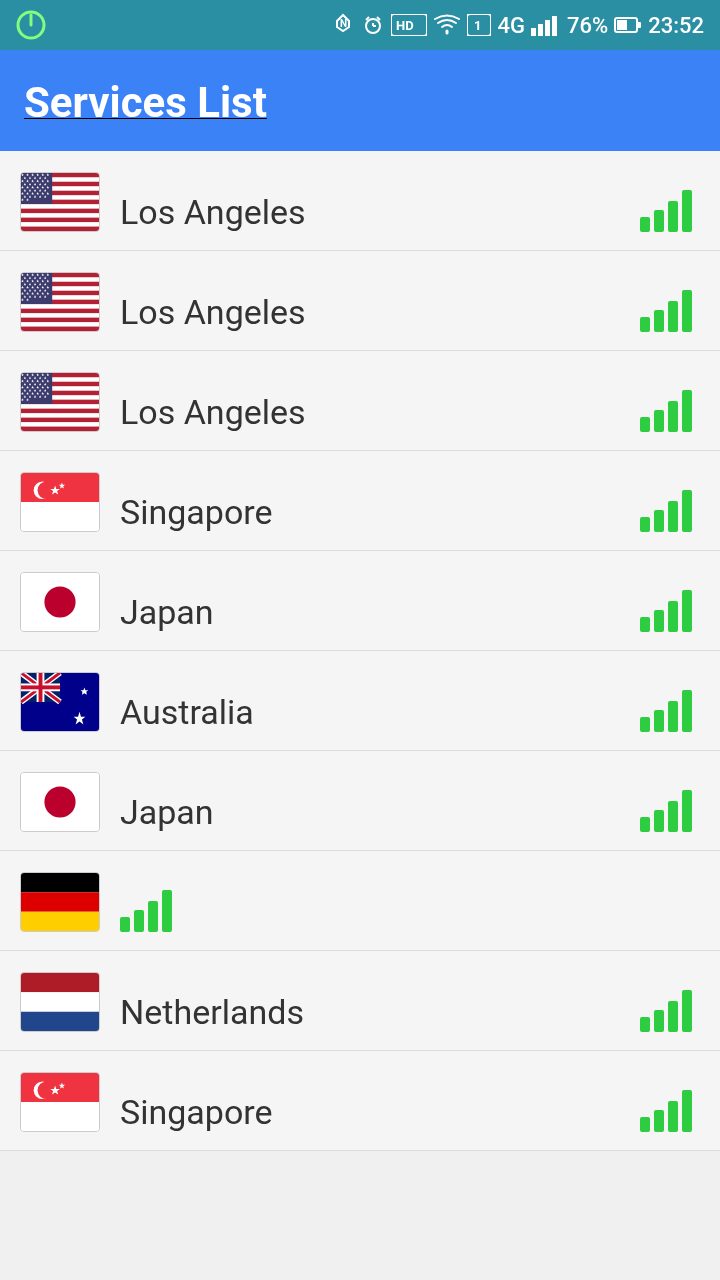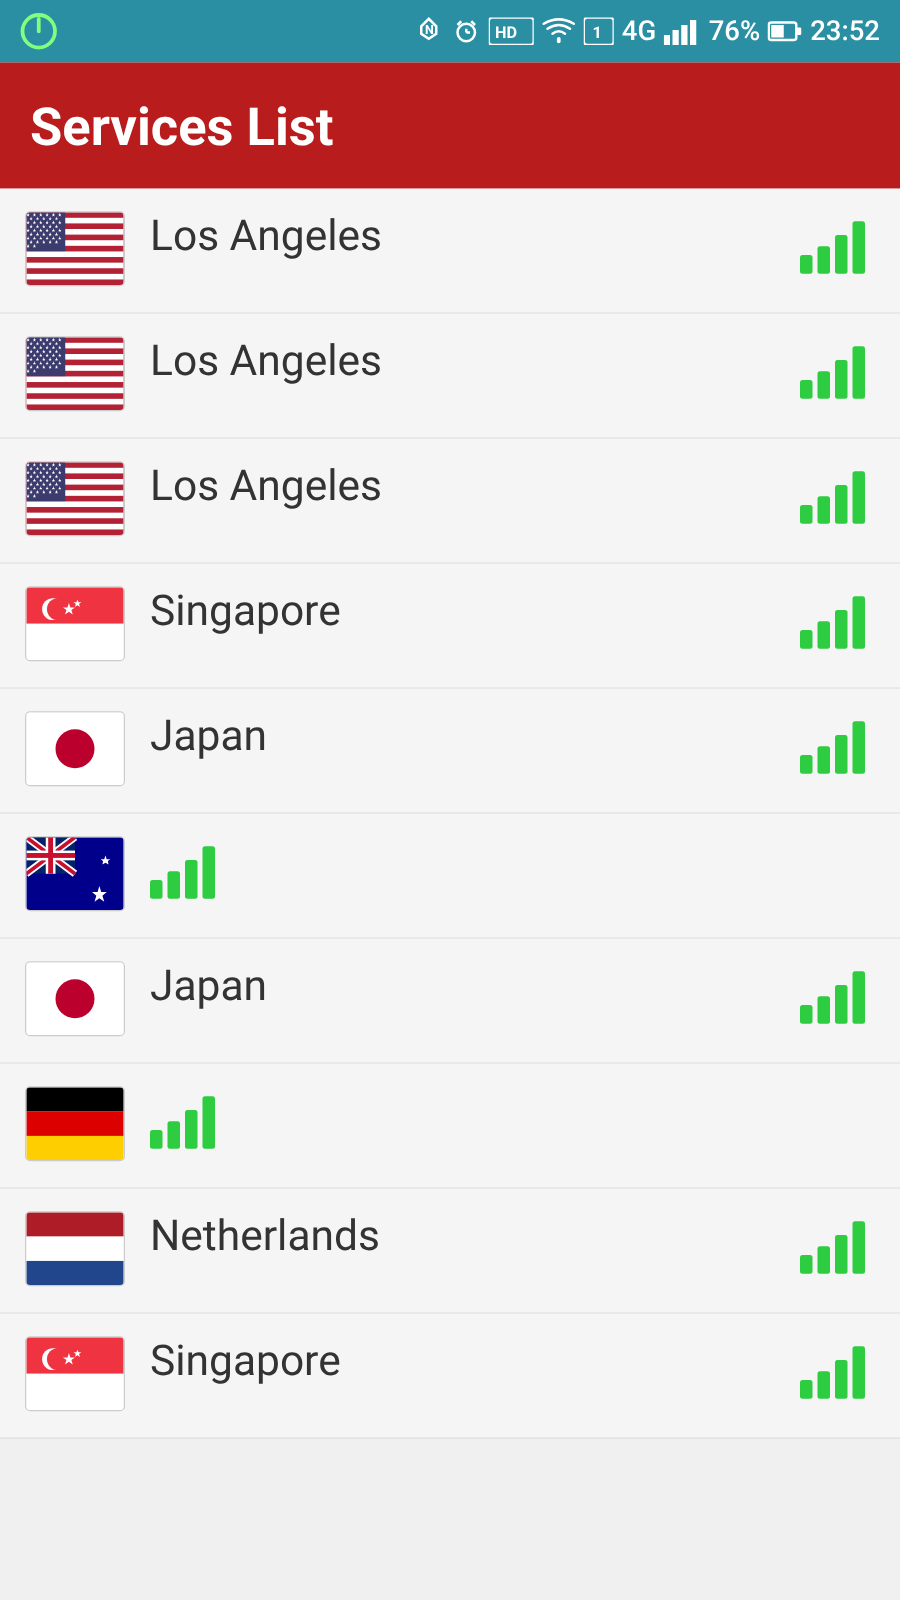--- a/index.html
+++ b/index.html
@@ -41,37 +41,38 @@
       font-weight: 500;
     }
     .power-icon {
       width: 30px;
       height: 30px;
     }
 
     
     .header {
       width: 100%;
-      background: #b91c1c;
+      background: #3b82f6;
       padding: 28px 24px 24px 24px;
+      text-decoration: underline;
     }
     .header-title {
       color: white;
       font-size: 42px;
       font-weight: bold;
     }
 
     
     .services-list {
       width: 100%;
       background: #f0f0f0;
     }
     .service-item {
       display: flex;
-      align-items: flex-start;
+      align-items: flex-end;
       background: #f5f5f5;
       padding: 18px 20px;
       border-bottom: 1px solid #ddd;
       cursor: pointer;
       min-height: 100px;
     }
     .flag-container {
       width: 80px;
       height: 60px;
       margin-right: 20px;
@@ -435,20 +436,21 @@
       <line x1="40" y1="0" x2="0" y2="30" stroke="#C8102E" stroke-width="3"></line>
       <rect x="16" y="0" width="8" height="30" fill="white"></rect>
       <rect x="0" y="11" width="40" height="8" fill="white"></rect>
       <rect x="18" y="0" width="4" height="30" fill="#C8102E"></rect>
       <rect x="0" y="13" width="40" height="4" fill="#C8102E"></rect>
 
       <polygon points="60,40 61.5,45 66,45 62.5,48 64,53 60,50 56,53 57.5,48 54,45 58.5,45" fill="white"></polygon>
       <polygon points="65,15 66,18 69,18 67,19.5 67.5,22.5 65,21 62.5,22.5 63,19.5 61,18 64,18" fill="white"></polygon>
     </svg>
     </div>
+    <span class="service-name">Australia</span>
     <div>
       <div class="signal-bars">
           <div class="bar bar1" style="height:15px"></div>
           <div class="bar bar2" style="height:22px"></div>
           <div class="bar bar3" style="height:31px"></div>
           <div class="bar bar4" style="height:42px"></div>
         </div>
     </div>
   </div>
     <div class="service-item">

